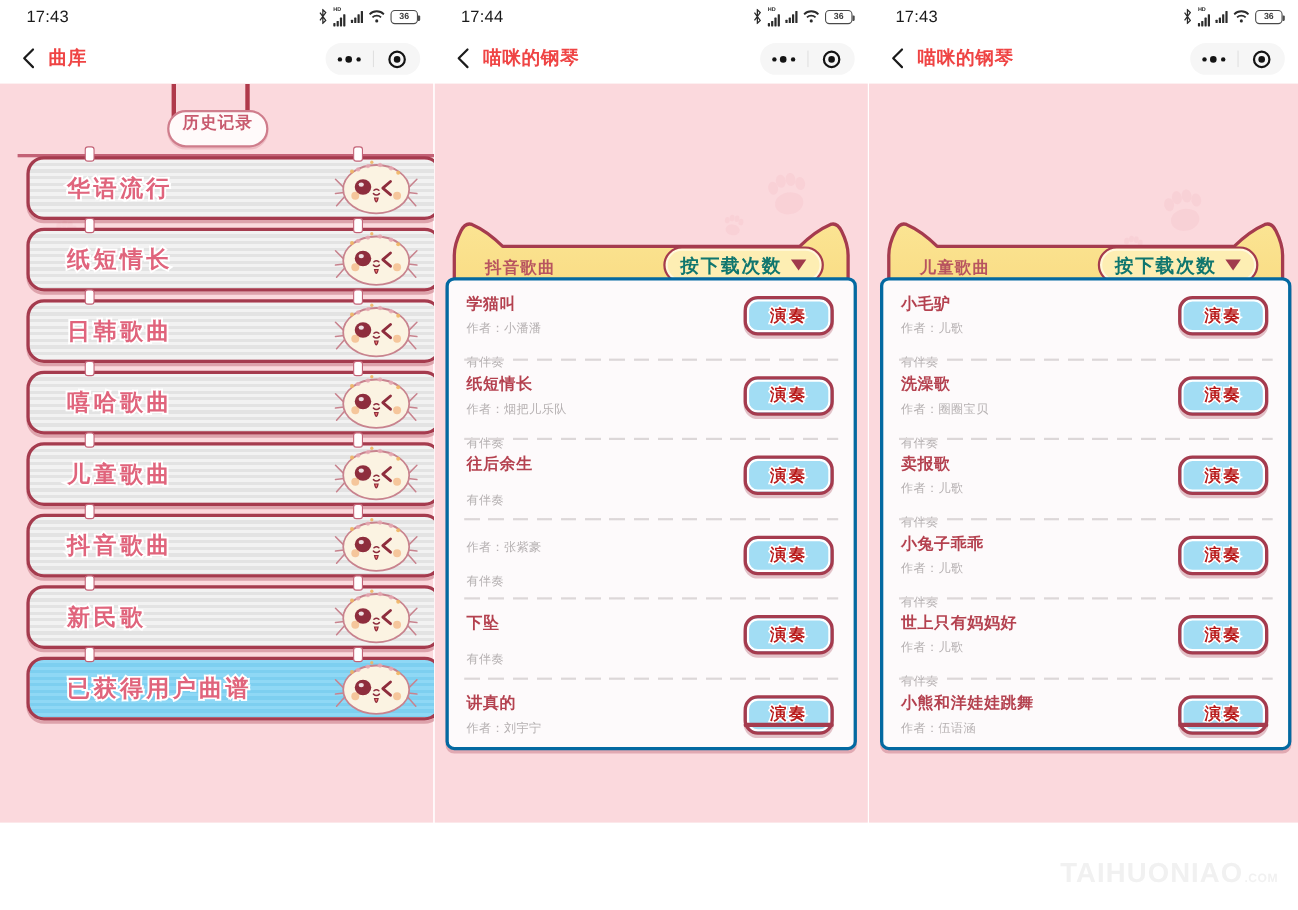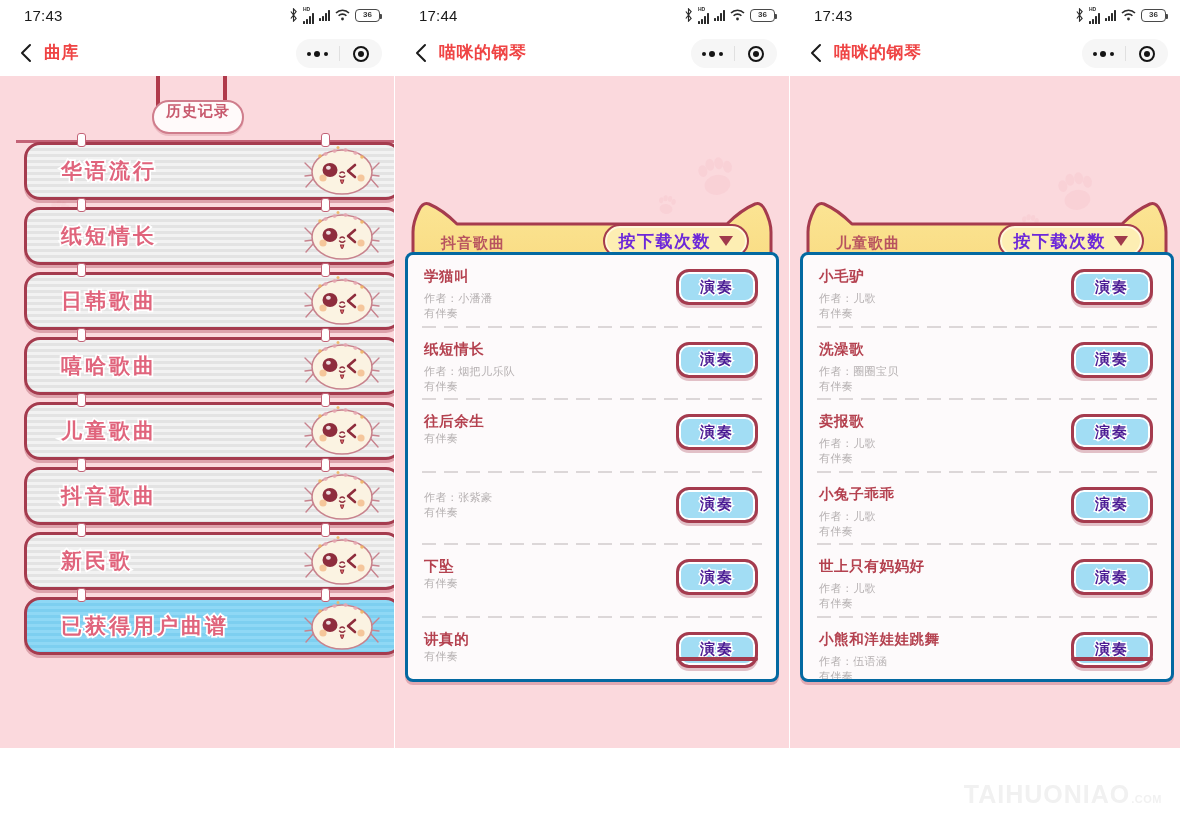--- a/index.html
+++ b/index.html
@@ -127,49 +127,49 @@
     position:absolute; left:36px; top:36px;
     font-size:15px; font-weight:700; color:#b8545f; letter-spacing:1px;
   }
   .sortbtn {
     position:absolute; right:30px; top:26px;
     height:34px; padding:0 14px; border-radius:17px;
     background:#fdeeb3; border:2.4px solid #a53b4e;
     display:flex;align-items:center; gap:8px; cursor:pointer;
     box-shadow: inset 0 0 0 2px #fff8dc;
   }
-  .sortbtn .lbl { font-size:17px; font-weight:900; color:#6d28d9; letter-spacing:1.5px;}
+  .sortbtn .lbl { font-size:17px; font-weight:900; color:#0f766e; letter-spacing:1.5px;}
   .sortbtn .caret { width:0;height:0;border-left:7px solid transparent;border-right:7px solid transparent;
     border-top:10px solid #a03a4c; }
 
   .cardbody {
     position:absolute; left:0; top:54px; width:374px; height:430px;
     background:#fdfafb;
     border:3px solid #0369a1; border-radius:8px;
     box-shadow: 0 3px 0 rgba(165,59,78,.3);
     overflow:hidden;
   }
   .songrow { position:relative; height:72.5px; padding:12px 0 0 16px; }
   .song-title { font-size:14.5px; font-weight:700; color:#b4414f; letter-spacing:.6px; }
   .song-author { font-size:11px; color:#b5b0b1; margin-top:5px; letter-spacing:.4px;}
-  .song-acc { font-size:11px; color:#b5b0b1; margin-top:0; letter-spacing:.4px;}
+  .song-acc { font-size:11px; color:#b5b0b1; margin-top:16px; letter-spacing:.4px;}
   .dashed {
     position:absolute; left:14px; right:14px; bottom:0; height:2px;
     background: repeating-linear-gradient(to right,
       #dcd7d8 0px, #dcd7d8 14px, transparent 14px, transparent 22px);
   }
   .playbtn {
     position:absolute; right:18px; top:14px;
     width:82px; height:36px; border-radius:13px;
     background:#a2ddf4; border:3px solid #a53b4e;
     box-shadow: 0 3px 0 rgba(165,59,78,.3), inset 0 0 0 2px #fff;
     display:flex; align-items:center; justify-content:center; cursor:pointer;
   }
   .playbtn span {
-    font-size:15px; font-weight:900; color:#4c1d95; letter-spacing:2px;
+    font-size:15px; font-weight:900; color:#b91c1c; letter-spacing:2px;
     -webkit-text-stroke: 2.6px #ffffff; paint-order: stroke fill;
   }
   .partialbtn {
     position:absolute; right:18px; bottom:18px; width:82px; height:4px;
     background:#a53b4e; border-radius:2px;
   }
 
   
   .watermark {
     position:absolute; right:18px; bottom:18px;
@@ -679,20 +679,21 @@
             <div class="songrow">
         <div class="song-title">下坠</div>
         <div class="song-acc">有伴奏</div>
         <div class="playbtn">
           <span>演奏</span>
         </div>
         <div class="dashed"></div>
       </div>
             <div class="songrow">
         <div class="song-title">讲真的</div>
+        <div class="song-author">作者：刘宇宁</div>
         <div class="song-acc">有伴奏</div>
         <div class="playbtn">
           <span>演奏</span>
         </div>
         <div class="dashed"></div>
       </div>
       <div class="partialbtn"></div>
     </div>
         </div>
     </div>

